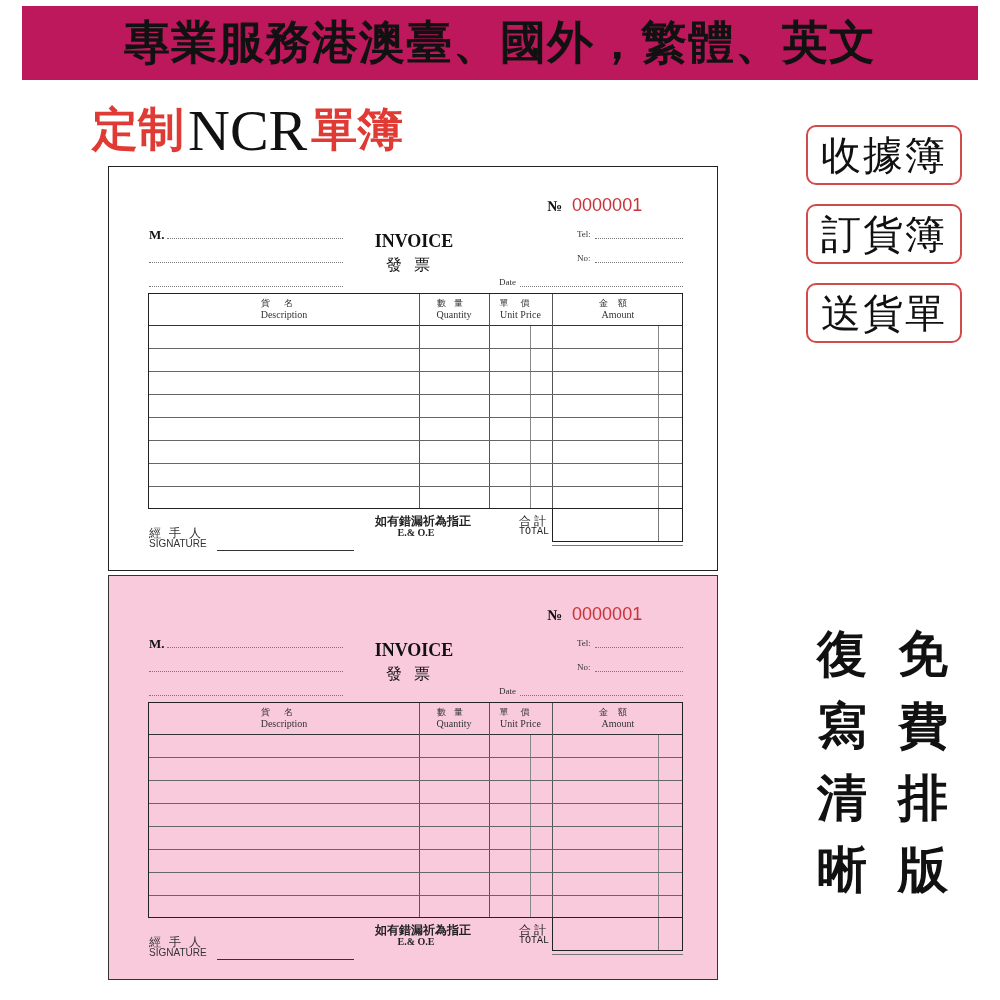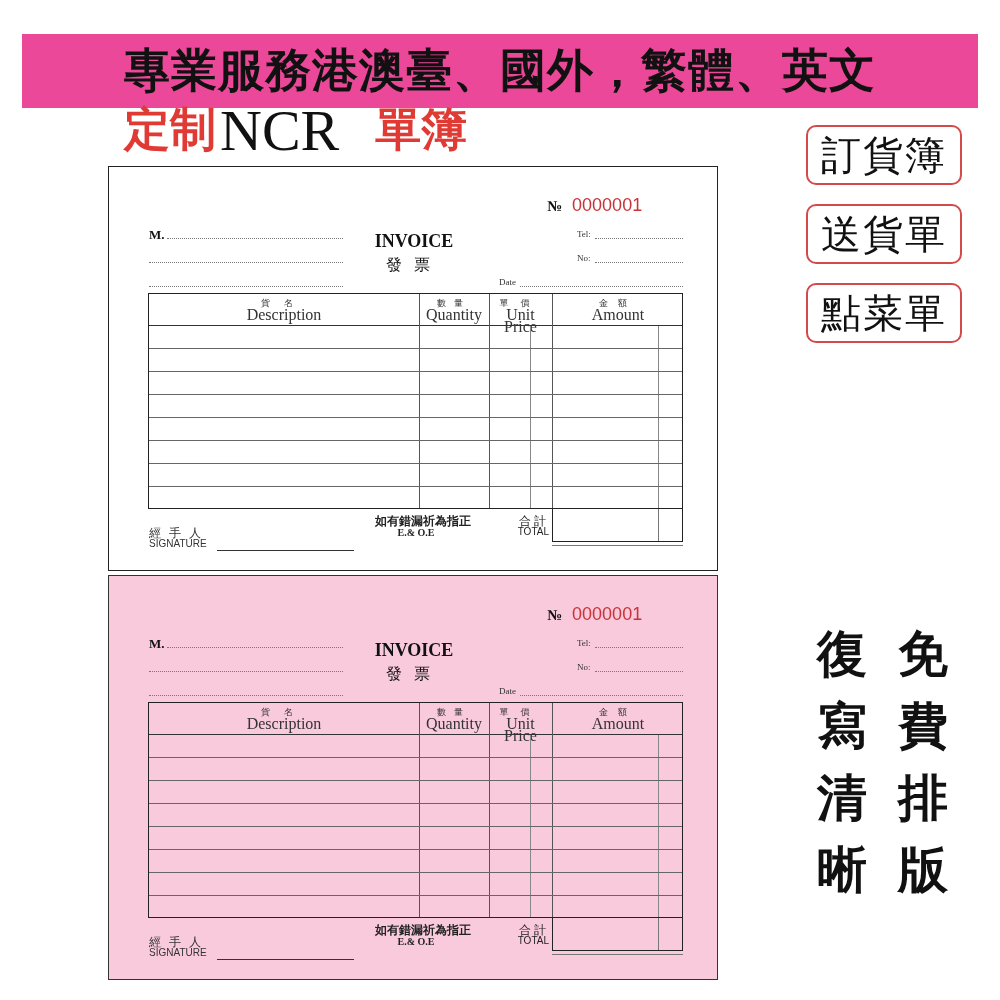--- a/index.html
+++ b/index.html
@@ -1,31 +1,31 @@
 <!DOCTYPE html>
 <html><head>
 <meta charset="utf-8">
 <style>
   * { box-sizing: border-box; margin: 0; padding: 0; }
   html, body { width: 1000px; height: 1000px; background: #ffffff; overflow: hidden; }
   body { position: relative; font-family: "DejaVu Serif", serif; color: #111; }
 
   .banner {
-    position: absolute; left: 22px; top: 34px; width: 956px; height: 74px;
-    background: #ec4899;
+    position: absolute; left: 22px; top: 6px; width: 956px; height: 74px;
+    background: #be185d;
     display: flex; align-items: center; justify-content: center;
     font-family: "DejaVu Serif", serif; font-weight: bold;
     font-size: 46px; letter-spacing: 1px; color: #111; white-space: nowrap;
   }
 
   .subtitle {
     position: absolute; left: 92px; top: 98px; height: 64px;
     display: flex; align-items: center; white-space: nowrap;
   }
-  .subtitle .red { color: #e03a35; font-family: "DejaVu Serif", serif; font-size: 46px; font-weight: bold; margin-left: 32px; }
+  .subtitle .red { color: #e03a35; font-family: "DejaVu Serif", serif; font-size: 46px; font-weight: bold; }
   .subtitle .ncr { color: #111; font-family: "Liberation Serif", serif; font-size: 58px; margin: 0 4px; }
 
   .tags { position: absolute; left: 806px; top: 125px; width: 160px; }
   .tag {
     width: 156px; height: 60px; margin-bottom: 19px;
     border: 2.5px solid #d24a4a; border-radius: 10px; background: #fff;
     display: flex; align-items: center; justify-content: center;
     font-family: "DejaVu Sans", sans-serif; font-size: 40px; color: #111;
     letter-spacing: 2px;
   }
@@ -53,53 +53,53 @@
 
   .form .title { position: absolute; left: 240px; top: 64px; width: 130px; text-align: center; font-family: "Liberation Serif", serif; font-weight: bold; font-size: 18px; }
   .form .title-zh { position: absolute; left: 240px; top: 88px; width: 130px; text-align: center; font-size: 16px; letter-spacing: 12px; }
 
   .form .small-label { position: absolute; font-family: "Liberation Serif", serif; font-size: 9px; color: #333; }
 
   .tbl { position: absolute; left: 39px; top: 126px; width: 535px; height: 216px; border: 1.5px solid #222; }
   .tbl .hdr { position: absolute; left: 0; top: 0; width: 100%; height: 32px; border-bottom: 1.5px solid #333; }
   .tbl .hcell { position: absolute; top: 0; height: 32px; text-align: center; font-size: 9px; line-height: 12px; padding-top: 3px; color: #333; }
   .tbl .hcell .zh { display: block; letter-spacing: 14px; }
-  .tbl .hcell .en { display: block; font-family: "Liberation Serif", serif; font-size: 16px; letter-spacing: 0; }
+  .tbl .hcell .en { display: block; font-family: "Liberation Serif", serif; font-size: 10px; letter-spacing: 0; }
   .tbl .vline { position: absolute; top: 0; bottom: 0; border-left: 1px solid #555; }
   .tbl .vline.sub { top: 32px; border-left-color: #888; }
   .tbl .row { position: absolute; left: 0; width: 100%; border-bottom: 1px solid #666; }
 
   .total-box { position: absolute; left: 443px; top: 342px; width: 131px; height: 33px; border: 1.5px solid #222; border-top: none; }
   .total-box .sub { position: absolute; left: 105px; top: 0; bottom: 0; border-left: 1px solid #777; }
   .total-under { position: absolute; left: 443px; top: 378px; width: 131px; border-top: 1px solid #777; }
 
   .sig-zh { position: absolute; left: 40px; top: 358px; font-family: "DejaVu Sans", sans-serif; font-size: 12px; letter-spacing: 8px; color: #333; }
   .sig-en { position: absolute; left: 40px; top: 371px; font-family: "Liberation Sans", sans-serif; font-size: 10px; color: #333; }
   .sig-line { position: absolute; left: 108px; top: 383px; width: 137px; border-top: 1px solid #333; }
 
   .eoe-zh { position: absolute; left: 252px; top: 346px; width: 110px; text-align: right; font-size: 12px; font-weight: bold; color: #222; }
   .eoe-en { position: absolute; left: 252px; top: 360px; width: 110px; text-align: center; font-family: "Liberation Serif", serif; font-size: 10px; font-weight: bold; color: #222; }
   .tot-zh { position: absolute; left: 398px; top: 346px; width: 42px; text-align: right; font-family: "DejaVu Sans", sans-serif; font-size: 12px; letter-spacing: 3px; color: #222; }
-  .tot-en { position: absolute; left: 398px; top: 359px; width: 42px; text-align: right; font-family: Liberation Sans, sans-serif; font-size: 10px; color: #222; }
+  .tot-en { position: absolute; left: 398px; top: 359px; width: 42px; text-align: right; font-family: Liberation Mono, monospace; font-size: 10px; color: #222; }
 </style>
 </head>
 <body>
 
 <div class="banner">專業服務港澳臺、國外，繁體、英文</div>
 
 <div class="subtitle">
   <span class="red">定制</span>
   <span class="ncr">NCR</span>
   <span class="red">單簿</span>
 </div>
 
 <div class="tags">
+  <div class="tag">收據簿</div>
   <div class="tag">訂貨簿</div>
   <div class="tag">送貨單</div>
-  <div class="tag">點菜單</div>
 </div>
 
 <div class="vert c1">
   <span>復</span>
   <span>寫</span>
   <span>清</span>
   <span>晰</span>
 </div>
 <div class="vert c2">
   <span>免</span>

